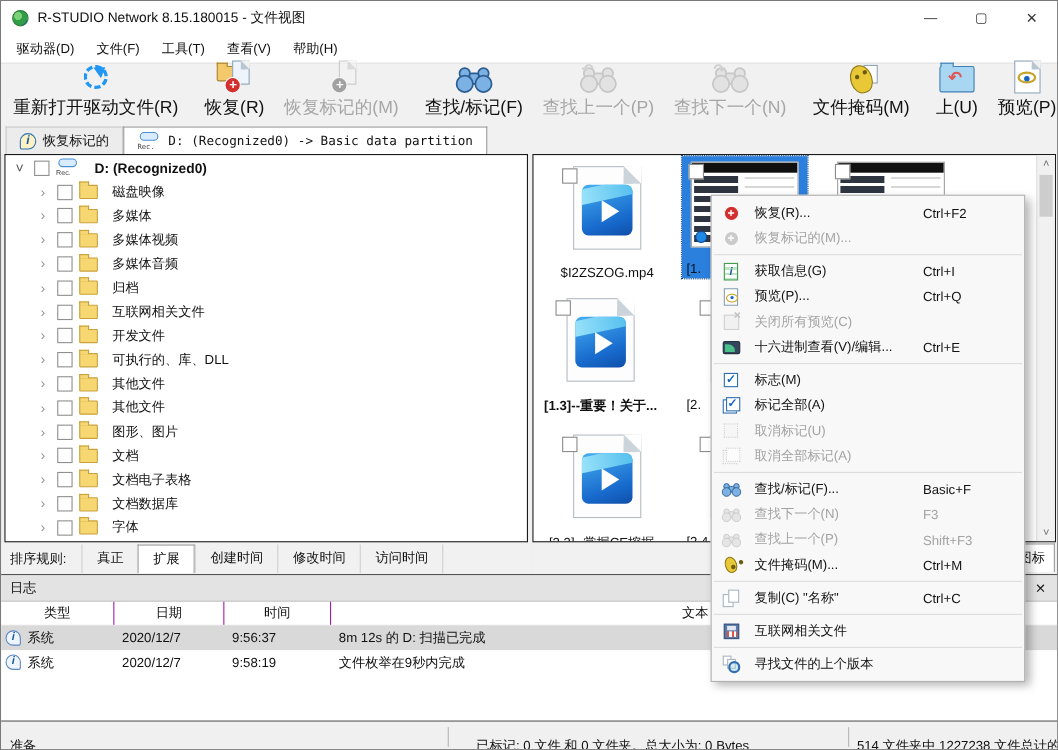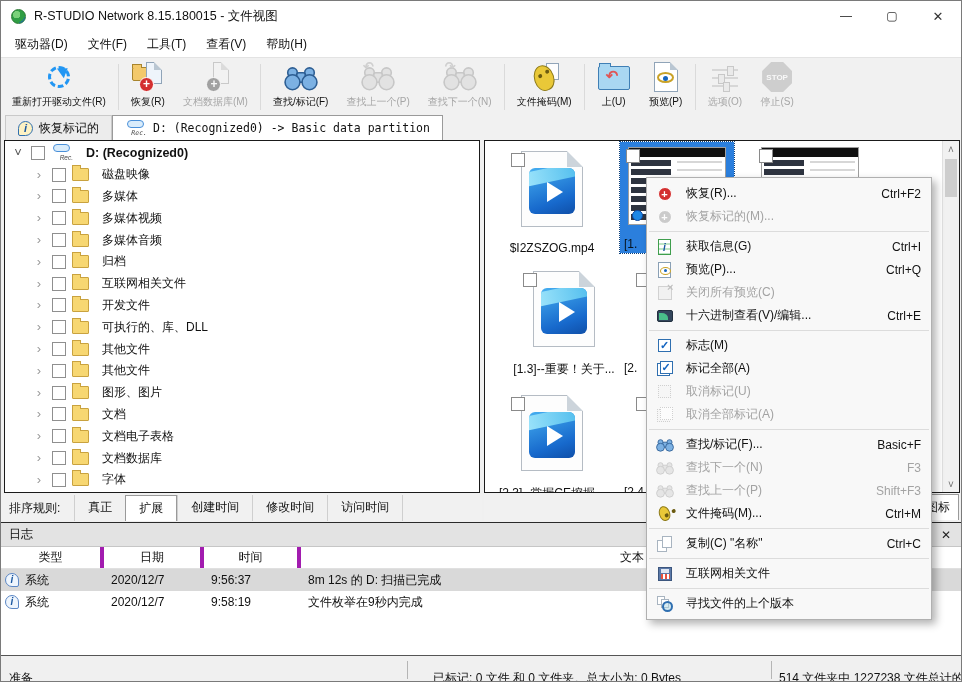--- a/index.html
+++ b/index.html
@@ -16,21 +16,21 @@
   .win-btn.close{font-size:13px;}
 
   
   .menu-bar{position:absolute;top:30px;left:0;right:0;height:26px;background:#fff;display:flex;align-items:center;padding-left:4px;}
   .menu-item{padding:0 10px;line-height:25px;}
 
   
   .toolbar{position:absolute;top:56px;left:0;right:0;height:57px;background:#f1f1f1;border-top:1px solid #e3e3e3;
            display:flex;align-items:stretch;padding:2px 2px 0 2px;}
   .tbtn{display:flex;flex-direction:column;align-items:center;justify-content:flex-end;padding:3px 9px 5px 9px;gap:3px;}
-  .tbtn .tlabel{white-space:nowrap;font-size:10px;}
+  .tbtn .tlabel{white-space:nowrap;font-size:16px;}
   .tbtn.disabled{color:#a6a6a6;}
   .tbtn.disabled .ticon{filter:grayscale(1) opacity(.5);}
   .tsep{width:1px;background:#dadada;margin:4px 3px;}
   .ticon{height:32px;display:flex;align-items:center;justify-content:center;position:relative;min-width:34px;}
 
   .i-refresh{width:30px;height:30px;position:relative;}
   .i-refresh::before{content:"";position:absolute;inset:4px;border:3px dashed #2196f3;border-radius:50%;}
   .i-refresh::after{content:"";position:absolute;right:0px;top:1px;border:6px solid transparent;border-left:9px solid #2196f3;transform:rotate(-35deg);}
 
   .cmp{position:relative;width:34px;height:30px;}
@@ -64,21 +64,21 @@
   .i-stop{width:30px;height:30px;background:#ababab;color:#fff;font-size:8px;font-weight:bold;
           display:flex;align-items:center;justify-content:center;
           clip-path:polygon(30% 0,70% 0,100% 30%,100% 70%,70% 100%,30% 100%,0 70%,0 30%);}
 
   
   .tab-bar{position:absolute;top:113px;left:0;right:0;height:26px;background:#f1f1f1;display:flex;align-items:flex-end;padding-left:4px;}
   .doc-tab{display:flex;align-items:center;gap:6px;height:25px;padding:0 12px;border:1px solid #c9c9c9;border-bottom:none;background:#ececec;}
   .doc-tab.active{background:#fff;border-color:#9a9a9a;font-family:"DejaVu Sans Mono",monospace;font-size:11.5px;}
   .i-infob{width:15px;height:15px;border-radius:50% 50% 50% 2px;border:1px solid #2f6fb0;background:#fdf2c4;color:#1a57a0;
            font-weight:bold;font-style:italic;font-size:11px;text-align:center;line-height:13px;}
-  .i-rec{position:relative;width:22px;height:17px;font-size:6.5px;color:#444;text-align:right;font-style:italic;}
+  .i-rec{position:relative;width:22px;height:17px;font-size:6.5px;color:#444;text-align:left;}
   .i-rec .cloud{position:absolute;top:0;left:2px;width:17px;height:8px;background:#d9ecfb;border:1px solid #4a90d9;border-radius:5px;}
   .i-rec b{position:absolute;bottom:0;left:0;right:0;font-weight:normal;}
 
   
   .tree-panel{position:absolute;left:3px;top:139px;width:476px;height:353px;background:#fff;border:1px solid #1a1a1a;overflow:hidden;padding-top:1px;}
   .trow{height:21.8px;display:flex;align-items:center;}
   .trow .chev{width:14px;text-align:center;color:#9a9a9a;font-size:13px;line-height:12px;}
   .trow.root .chev{color:#555;}
   .cb13{width:14px;height:14px;background:#fff;border:1px solid #8f8f8f;display:inline-block;flex:none;}
   .fold{width:17px;height:13px;background:#f7d772;border:1px solid #c9a23f;border-radius:1px;position:relative;flex:none;}
@@ -124,21 +124,21 @@
   .view-strip{position:absolute;left:483px;top:493px;width:476px;height:27px;background:#f1f1f1;}
   .view-tab{position:absolute;left:415px;top:0;width:60px;height:26px;background:#fff;border:1px solid #9a9a9a;border-bottom:none;
             line-height:25px;text-align:right;padding-right:8px;overflow:hidden;}
 
   
   .log-panel{position:absolute;left:0;top:521px;width:962px;height:134px;background:#fff;border-top:1px solid #2a2a2a;border-bottom:1px solid #555;}
   .log-titlebar{height:24px;background:#e3e3e3;border-bottom:1px solid #c6c6c6;display:flex;align-items:center;padding:0 8px;}
   .log-title{flex:1;}
   .log-close{width:18px;height:18px;display:flex;align-items:center;justify-content:center;font-size:12px;color:#222;}
   .log-header{height:22px;display:flex;border-bottom:1px solid #e0e0e0;align-items:center;}
-  .lh{text-align:center;border-right:4px solid #a21caf;height:100%;line-height:21px;}
+  .lh{text-align:center;border-right:1px solid #a21caf;height:100%;line-height:21px;}
   .lc1{width:103px;} .lc2{width:100px;} .lc3{width:97px;} .lc4{flex:1;border-right:none;}
   .log-row{height:22px;display:flex;align-items:center;}
   .log-row.selected{background:#d9d9d9;}
   .log-cell{padding-left:7px;white-space:nowrap;overflow:hidden;}
   .log-type{display:flex;align-items:center;gap:6px;padding-left:4px;}
   .i-bubble{width:14px;height:14px;border-radius:50% 50% 2px 50%;background:#eef5fd;border:1px solid #5b87c5;color:#1a57a0;
             font-style:italic;font-weight:bold;font-size:10px;text-align:center;line-height:12px;flex:none;}
 
   
   .status-bar{position:absolute;left:0;top:656px;width:962px;height:42px;background:#f0f0f0;display:flex;align-items:center;}
@@ -147,21 +147,21 @@
   .sb-marked{position:absolute;left:414px;white-space:nowrap;margin-left:18px;}
   .sb-total{position:absolute;left:778px;white-space:nowrap;}
   .sb-grip{position:absolute;right:2px;bottom:2px;color:#a0a0a0;font-size:11px;}
 
   
   .context-menu{position:absolute;left:645px;top:176px;width:286px;background:#f8f8f8;border:1px solid #b0b0b0;
                 box-shadow:4px 4px 8px rgba(0,0,0,.3);z-index:50;padding:4px 0;}
   .cm-item{height:23px;display:flex;align-items:center;padding:0 10px 0 8px;}
   .cm-icon{width:19px;margin-right:12px;display:flex;align-items:center;justify-content:center;flex:none;}
   .cm-label{width:153px;flex:none;white-space:nowrap;overflow:hidden;}
-  .cm-short{flex:1;text-align:right;white-space:nowrap;}
+  .cm-short{flex:1;text-align:left;white-space:nowrap;}
   .cm-item.disabled{color:#a3a3a3;}
   .cm-item.disabled .cm-icon{filter:grayscale(1) opacity(.5);}
   .cm-sep{height:1px;background:#dcdcdc;margin:3px 2px;}
   .mi-circle{width:14px;height:14px;border-radius:50%;background:#d32f2f;border:1px solid #fff;color:#fff;font-weight:bold;
              font-size:11px;line-height:12px;text-align:center;}
   .mi-circle.gray{background:#9e9e9e;}
   .mi-page{position:relative;width:13px;height:16px;background:#fff;border:1px solid #8aa0b5;}
   .mi-page.green{border-color:#3f9e4d;background:repeating-linear-gradient(#fff 0 3px,#bfe5c5 3px 5px);}
   .mi-page .gi{position:absolute;left:0;right:0;top:1px;text-align:center;color:#1a57a0;font-style:italic;font-weight:bold;font-size:10px;line-height:13px;}
   .mi-eyepage{position:relative;width:13px;height:16px;background:#fff;border:1px solid #8aa0b5;}
@@ -227,21 +227,21 @@
         </div>
       <span class="tlabel">恢复(R)</span>
     </div>
     <div class="tbtn disabled">
       <div class="ticon">
           <div class="cmp">
         <i class="page-s"></i>
             <span class="plusdot gray">+</span>
           </div>
         </div>
-      <span class="tlabel">文档数据库(M)</span>
+      <span class="tlabel">恢复标记的(M)</span>
     </div>
     <div class="tsep"></div>
     <div class="tbtn">
       <div class="ticon">
         <svg class="binoc-svg" width="34" height="26" viewBox="0 0 32 24">
           <circle cx="8" cy="7" r="4.5"></circle>
             <circle cx="24" cy="7" r="4.5"></circle>
           <rect x="12" y="7" width="8" height="9" rx="2"></rect>
           <circle cx="8" cy="16" r="7"></circle>
             <circle cx="24" cy="16" r="7"></circle>
@@ -472,21 +472,21 @@
       <div class="icon-wrap">
           <span class="fcb" style="left:6px;"></span>
         <div class="thumb">
           <div class="t-bar"></div>
             <div class="t-rows"></div>
             <div class="t-lines"></div>
           </div>
         </div>
       <div class="fname"></div>
     </div>
-    <div class="tile" style="left:22px;top:124px;">
+    <div class="tile" style="left:4px;top:124px;font-weight:bold;">
       <div class="icon-wrap">
           <span class="fcb"></span>
         <div class="file-doc">
             <div class="film"></div>
           </div>
         </div>
       <div class="fname">[1.3]--重要！关于...</div>
     </div>
     <div class="tile" style="left:135px;top:124px;">
       <div class="icon-wrap">

